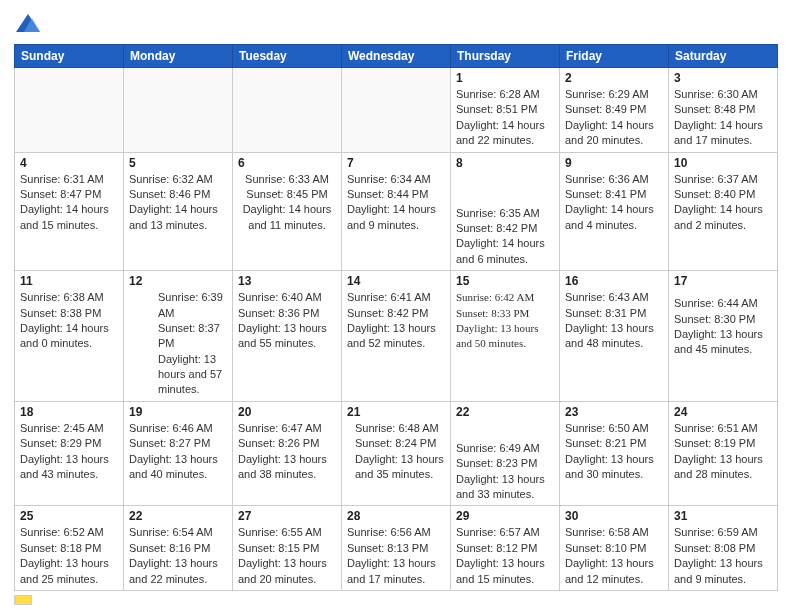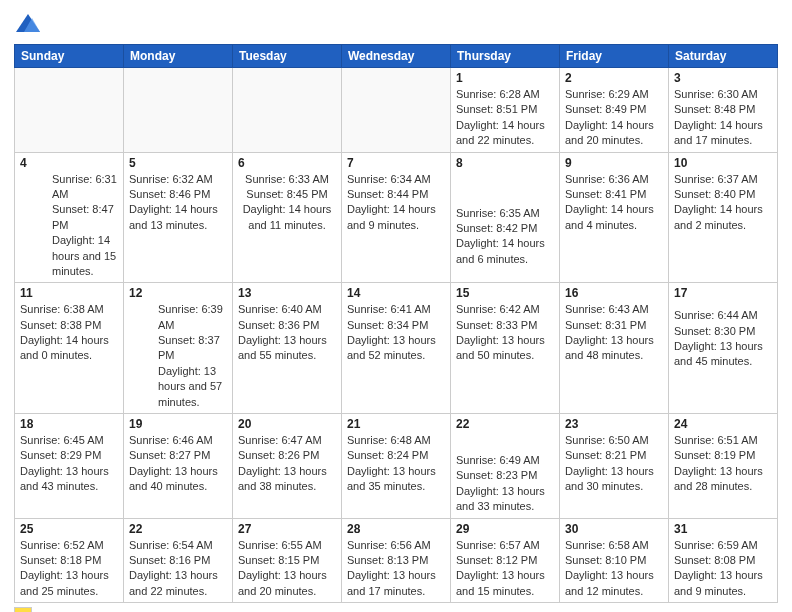--- a/index.html
+++ b/index.html
@@ -169,21 +169,21 @@
           <td>
             <div class="day-number">3</div>
             <div class="day-info" style="white-space: pre-line;">Sunrise: 6:30 AM
 Sunset: 8:48 PM
 Daylight: 14 hours and 17 minutes.</div>
           </td>
         </tr>
         <tr>
           <td>
             <div class="day-number">4</div>
-            <div class="day-info" style="white-space: pre-line; margin-left: 32px;">Sunrise: 6:31 AM
+            <div class="day-info" style="white-space: pre-line;">Sunrise: 6:31 AM
 Sunset: 8:47 PM
 Daylight: 14 hours and 15 minutes.</div>
           </td>
           <td>
             <div class="day-number">5</div>
             <div class="day-info" style="white-space: pre-line;">Sunrise: 6:32 AM
 Sunset: 8:46 PM
 Daylight: 14 hours and 13 minutes.</div>
           </td>
           <td>
@@ -232,64 +232,64 @@
           </td>
           <td>
             <div class="day-number">13</div>
             <div class="day-info" style="white-space: pre-line;">Sunrise: 6:40 AM
 Sunset: 8:36 PM
 Daylight: 13 hours and 55 minutes.</div>
           </td>
           <td>
             <div class="day-number">14</div>
             <div class="day-info" style="white-space: pre-line;">Sunrise: 6:41 AM
-Sunset: 8:34 PM
+Sunset: 8:42 PM
 Daylight: 13 hours and 52 minutes.</div>
           </td>
           <td>
             <div class="day-number">15</div>
-            <div class="day-info" style="white-space: pre-line;">Sunrise: 6:42 AM
+            <div class="day-info" style="white-space: pre-line; font-family: Liberation Serif, serif;">Sunrise: 6:42 AM
 Sunset: 8:33 PM
 Daylight: 13 hours and 50 minutes.</div>
           </td>
           <td>
             <div class="day-number">16</div>
             <div class="day-info" style="white-space: pre-line;">Sunrise: 6:43 AM
 Sunset: 8:31 PM
 Daylight: 13 hours and 48 minutes.</div>
           </td>
           <td>
             <div class="day-number">17</div>
             <div class="day-info" style="white-space: pre-line; margin-top: 8px;">Sunrise: 6:44 AM
 Sunset: 8:30 PM
 Daylight: 13 hours and 45 minutes.</div>
           </td>
         </tr>
         <tr>
           <td>
             <div class="day-number">18</div>
-            <div class="day-info" style="white-space: pre-line;">Sunrise: 6:45 AM
+            <div class="day-info" style="white-space: pre-line;">Sunrise: 2:45 AM
 Sunset: 8:29 PM
 Daylight: 13 hours and 43 minutes.</div>
           </td>
           <td>
             <div class="day-number">19</div>
             <div class="day-info" style="white-space: pre-line;">Sunrise: 6:46 AM
 Sunset: 8:27 PM
 Daylight: 13 hours and 40 minutes.</div>
           </td>
           <td>
             <div class="day-number">20</div>
             <div class="day-info" style="white-space: pre-line;">Sunrise: 6:47 AM
 Sunset: 8:26 PM
 Daylight: 13 hours and 38 minutes.</div>
           </td>
           <td>
             <div class="day-number">21</div>
-            <div class="day-info" style="white-space: pre-line;">Sunrise: 6:48 AM
+            <div class="day-info" style="white-space: pre-line; margin-left: 8px;">Sunrise: 6:48 AM
 Sunset: 8:24 PM
 Daylight: 13 hours and 35 minutes.</div>
           </td>
           <td>
             <div class="day-number">22</div>
             <div class="day-info" style="white-space: pre-line; margin-top: 22px;">Sunrise: 6:49 AM
 Sunset: 8:23 PM
 Daylight: 13 hours and 33 minutes.</div>
           </td>
           <td>

